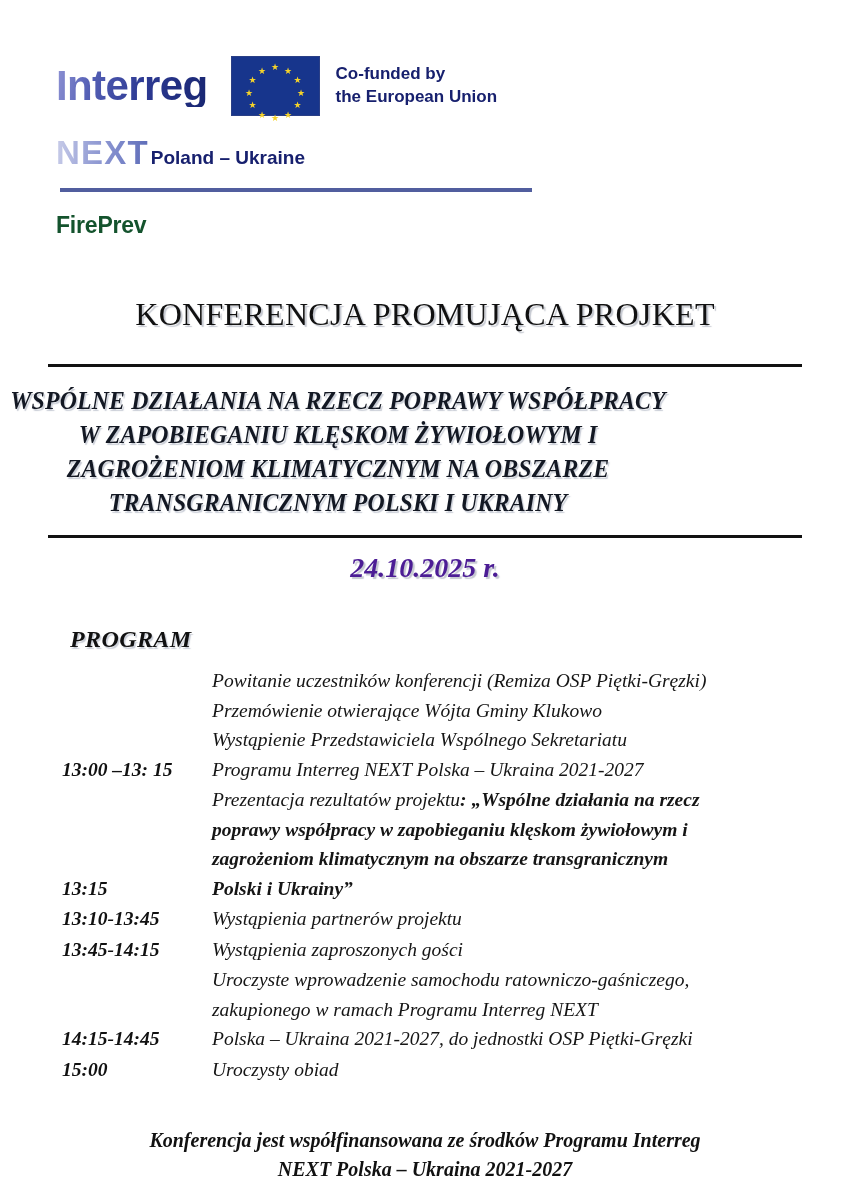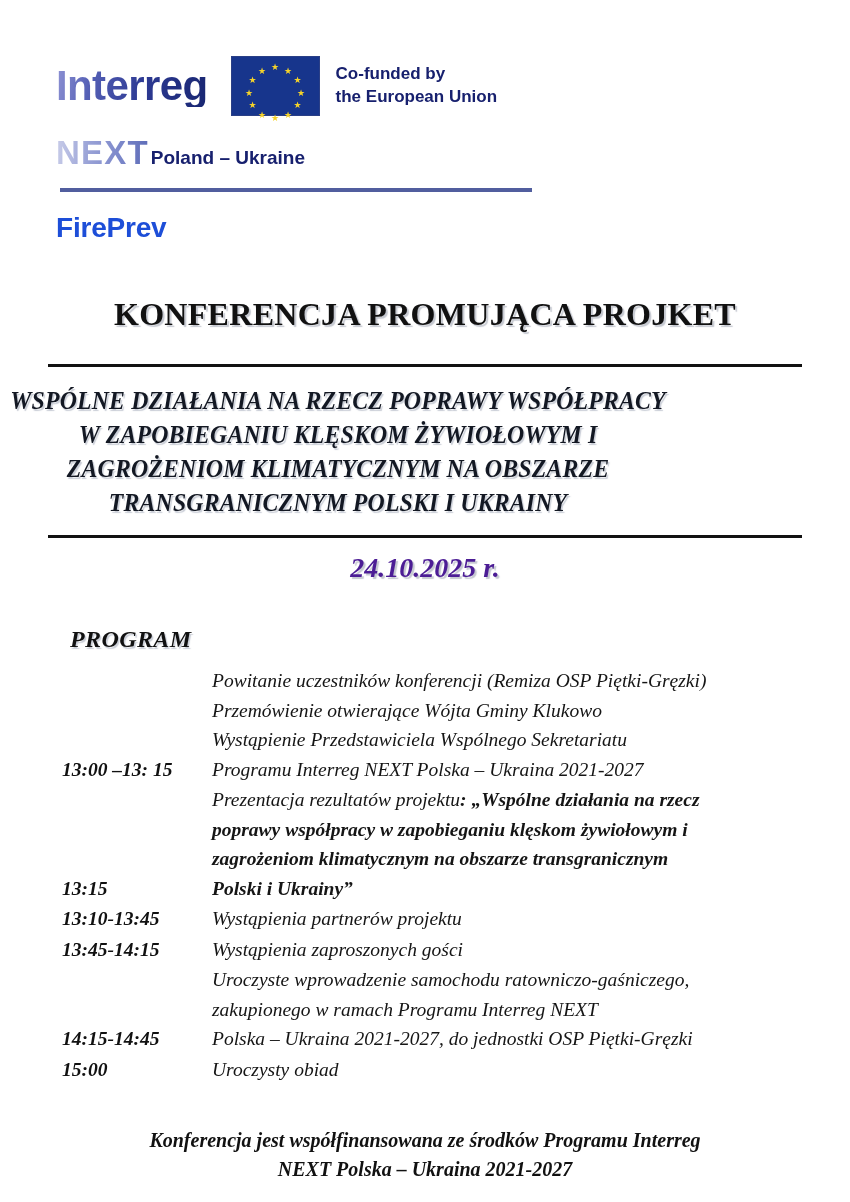--- a/index.html
+++ b/index.html
@@ -119,34 +119,34 @@
     height: 4px;
     background: #515e9e;
   }
 
   .project-name {
     position: absolute;
     left: 56px;
     top: 212px;
     font-family: "Liberation Sans", "DejaVu Sans", sans-serif;
     font-weight: bold;
-    font-size: 28px;
-    color: #1d4ed8;
+    font-size: 23px;
+    color: #14532d;
     letter-spacing: -0.2px;
   }
 
   
   .main-title {
     position: absolute;
     left: 0;
     top: 296px;
     width: 850px;
     text-align: center;
     font-family: "Liberation Serif", "DejaVu Serif", serif;
-    font-weight: bold;
+    font-weight: normal;
     font-size: 32px;
     letter-spacing: 0.3px;
     color: #111111;
     text-shadow: 2px 2px 1px rgba(150,155,170,0.55);
   }
 
   .rule-thick {
     position: absolute;
     left: 48px;
     width: 754px;

